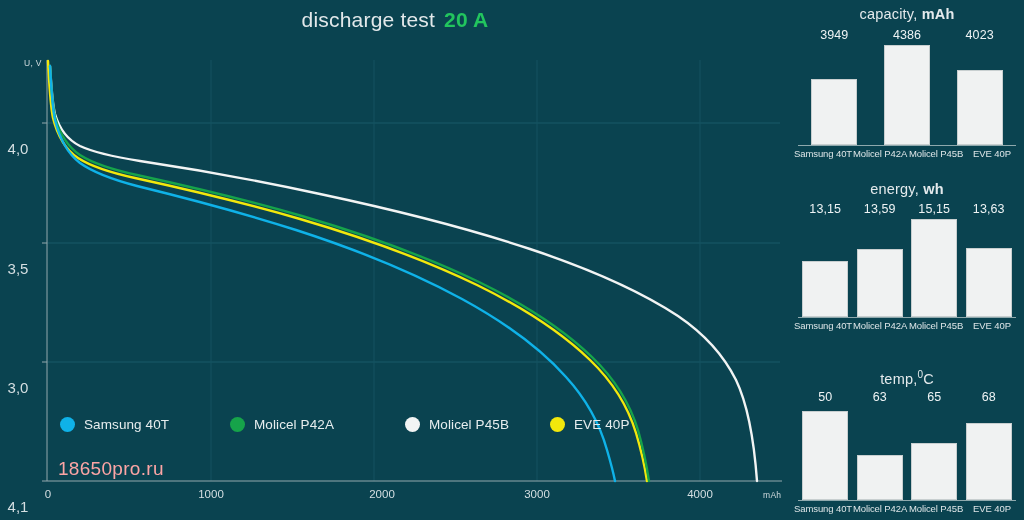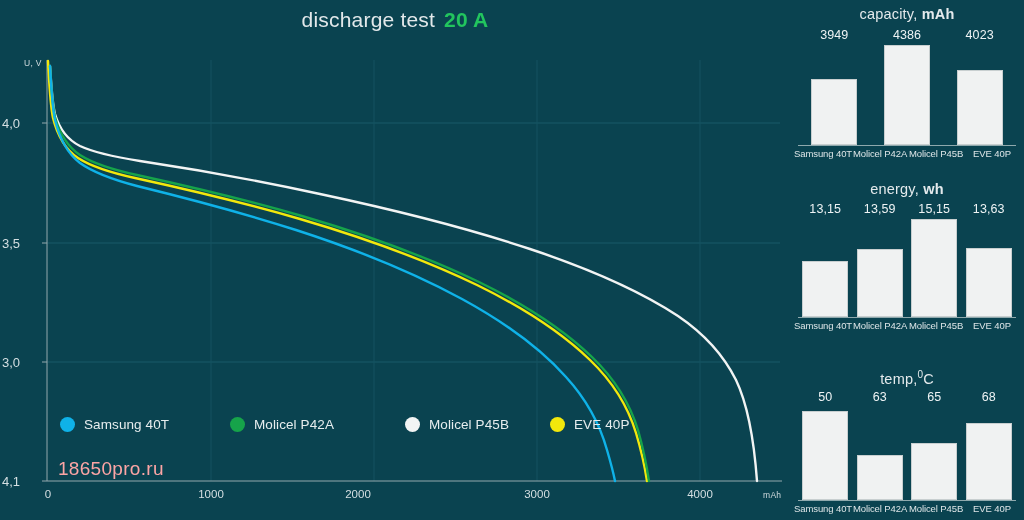--- a/index.html
+++ b/index.html
@@ -43,23 +43,24 @@
     font-size: 8.5px;
     color: #cfdadd;
     letter-spacing: .3px;
   }
   #ylabel-unit { left: 24px; top: 58px; }
   #xlabel-unit { left: 763px; top: 490px; }
 
   .ytick {
     position: absolute;
     width: 32px;
-    text-align: left;
-    font-size: 13px;
+    text-align: center;
+    font-size: 15px;
     color: #d5dfe2;
+    margin-top: 24px;
   }
   .xtick {
     position: absolute;
     font-size: 11.5px;
     color: #d5dfe2;
     text-align: center;
     width: 60px;
   }
 
   
@@ -231,21 +232,21 @@
     <div class="axis-unit" id="ylabel-unit">U, V</div>
     <div class="axis-unit" id="xlabel-unit">mAh</div>
 
     <div class="ytick" style="left:2px; top:474px;">4,1</div>
     <div class="ytick" style="left:2px; top:355px;">3,0</div>
     <div class="ytick" style="left:2px; top:236px;">3,5</div>
     <div class="ytick" style="left:2px; top:116px;">4,0</div>
 
     <div class="xtick" style="left:18px;  top:488px;">0</div>
     <div class="xtick" style="left:181px; top:488px;">1000</div>
-    <div class="xtick" style="left:328px; top:488px;">2000</div>
+    <div class="xtick" style="left:352px; top:488px;">2000</div>
     <div class="xtick" style="left:507px; top:488px;">3000</div>
     <div class="xtick" style="left:670px; top:488px;">4000</div>
 
     <div id="watermark">18650pro.ru</div>
 
     <div id="legend">
       <div class="legend-item" style="left:0px;">
         <span class="legend-dot" style="background: rgb(15, 178, 232);"></span>
         <span class="legend-label">Samsung 40T</span>
       </div>

